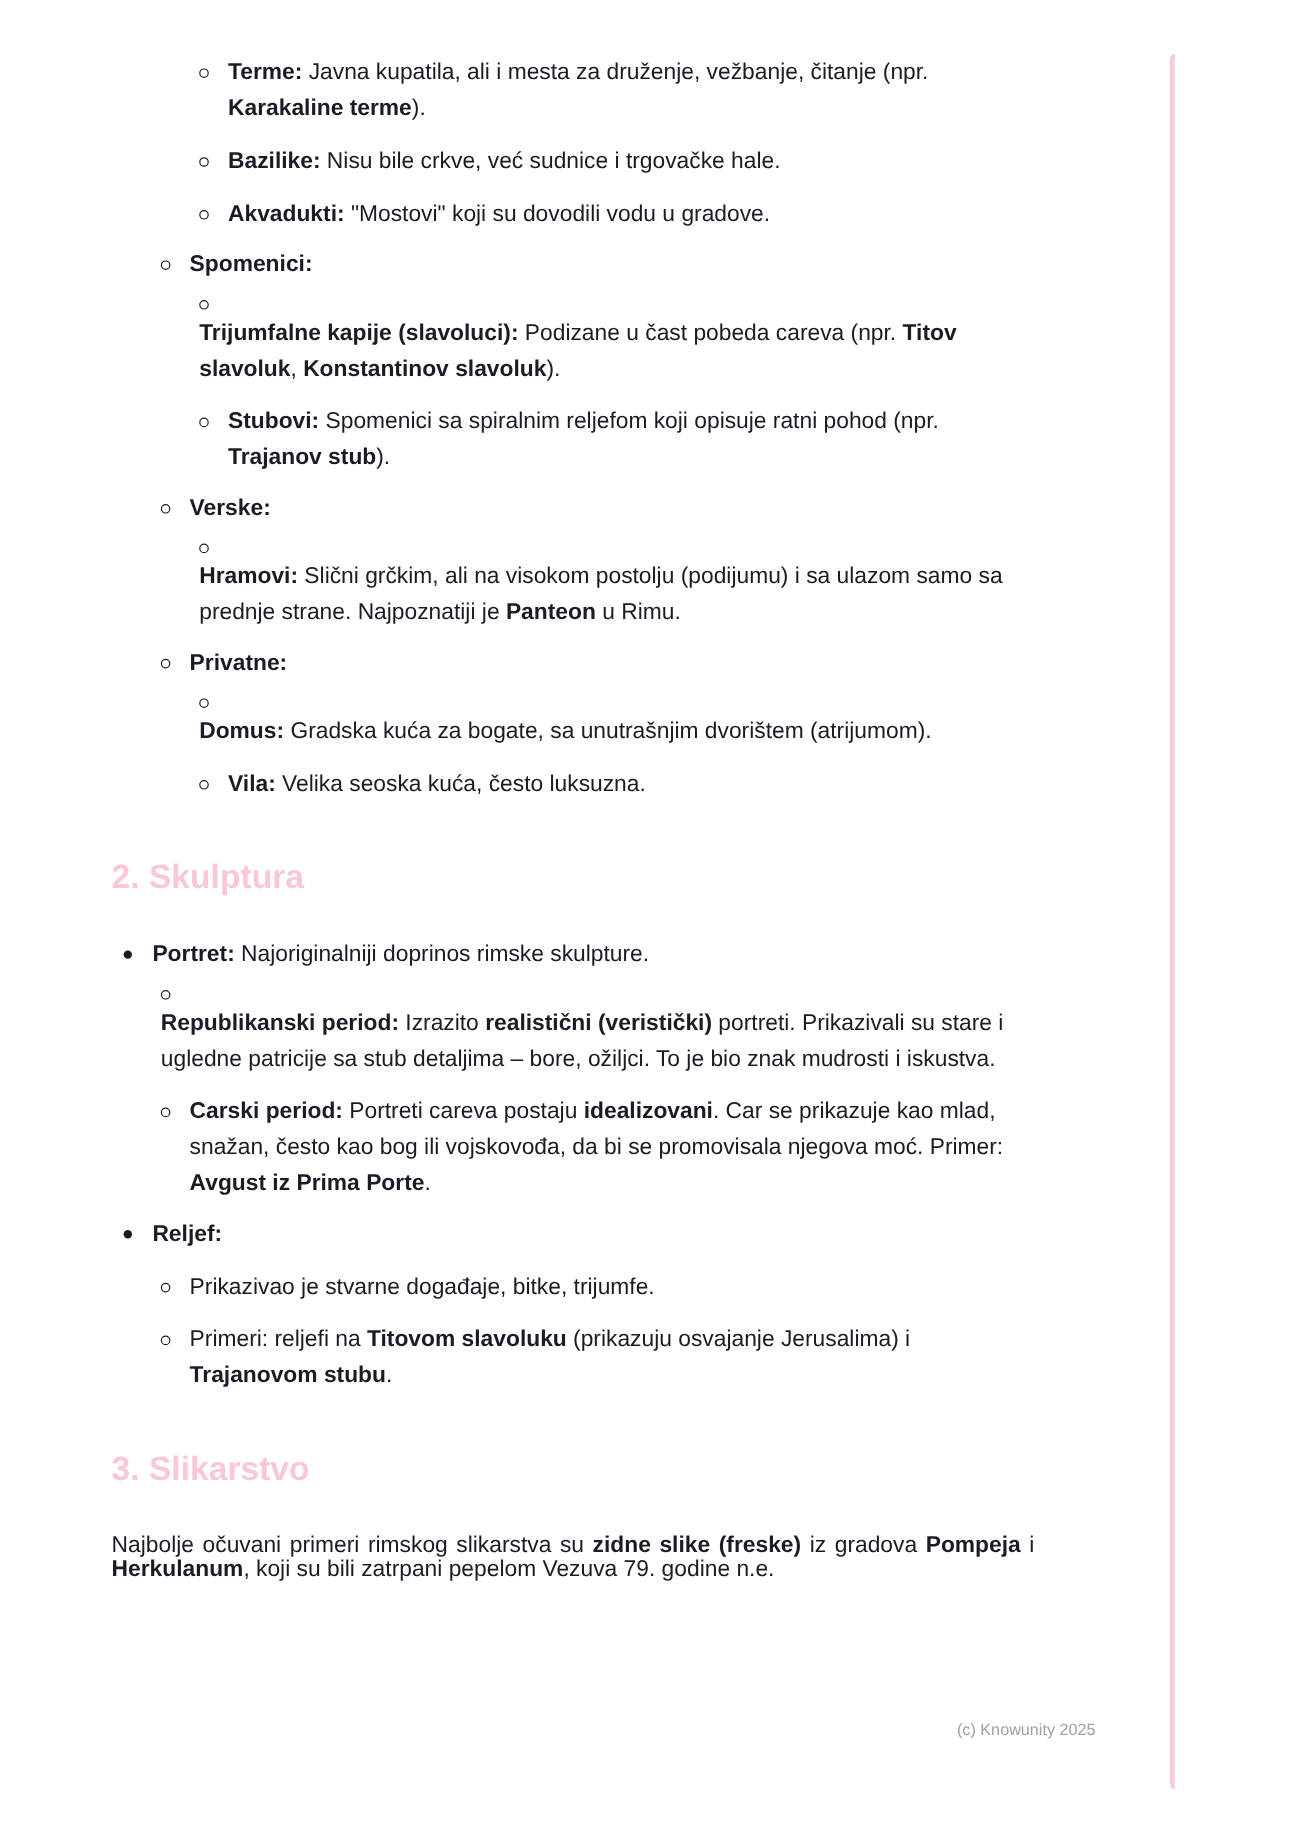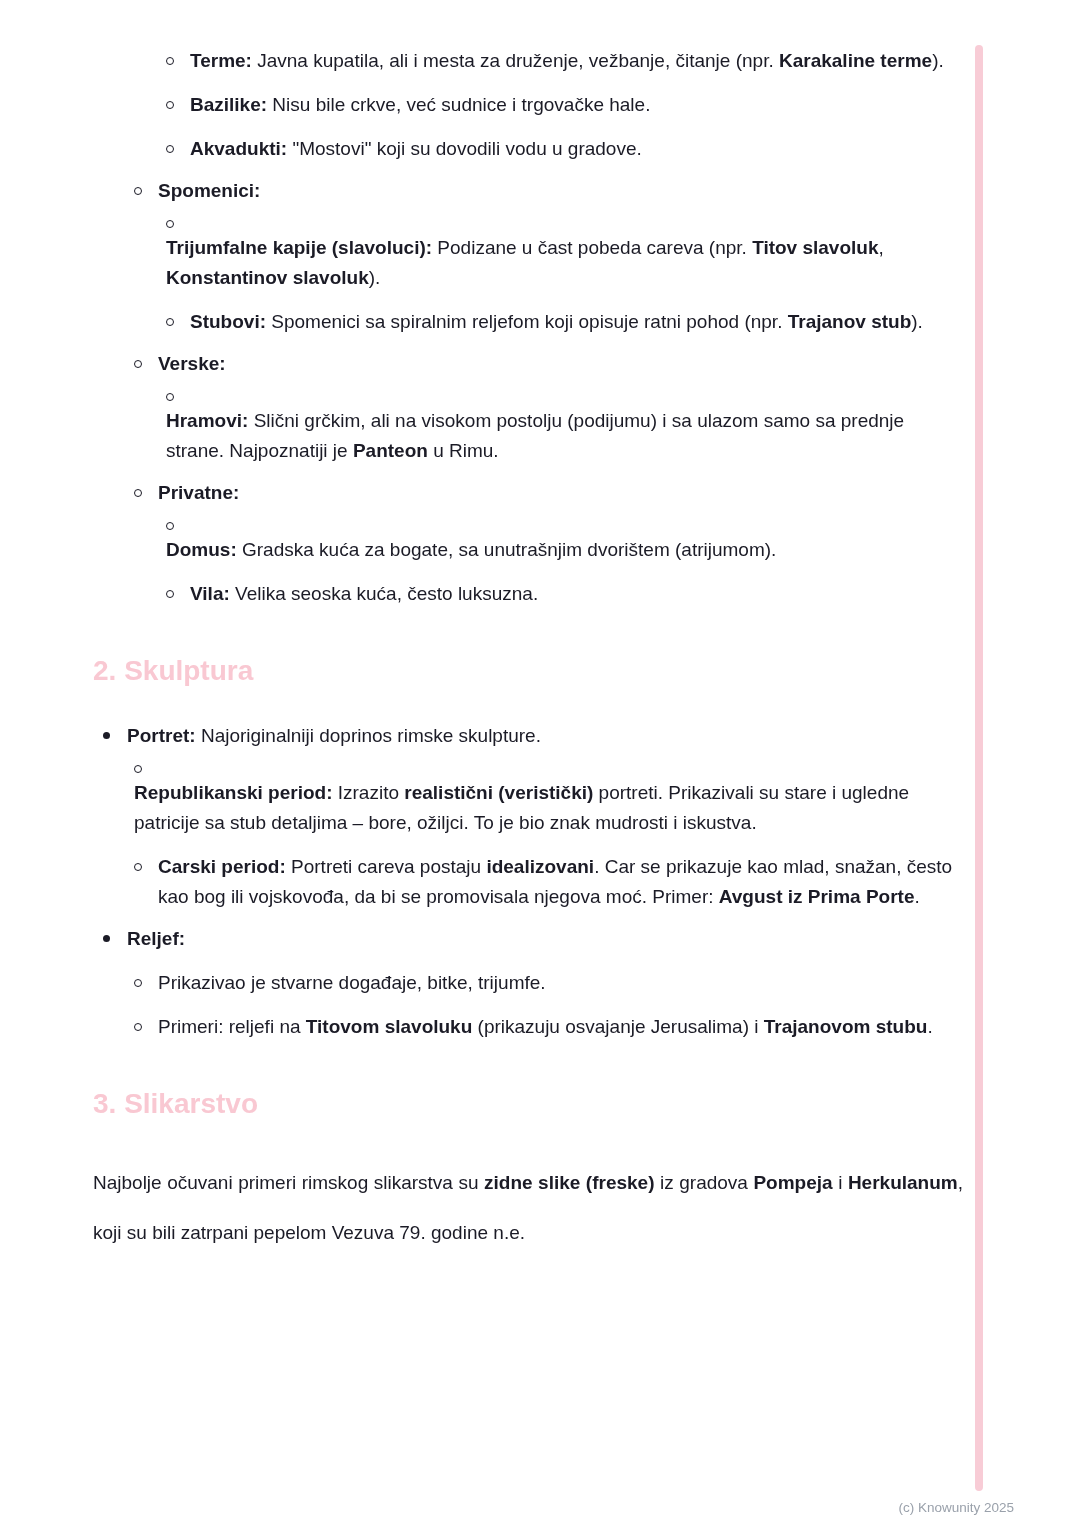--- a/index.html
+++ b/index.html
@@ -3,21 +3,21 @@
 <meta charset="utf-8">
 <style>
   * { margin:0; padding:0; box-sizing:border-box; }
   html,body { background:#ffffff; }
   body {
     width:1080px; min-height:1528px;
     font-family:"Liberation Sans", sans-serif;
     color:var(--text,#1b1b26);
     position:relative;
   }
-  .page { position:relative; width:1080px; min-height:1528px; overflow:hidden; background:var(--bg,#ffffff); }
+  .page { position:relative; width:979px; min-height:1528px; overflow:hidden; background:var(--bg,#ffffff); }
   .content { padding:46px 117px 0 93px; }
 
   .item { display:flex; margin-top:14px; font-size:19px; line-height:30px; }
   .item.first { margin-top:0; }
   .item.tight { margin-top:3px;flex-direction:column; }
   .item.loose { margin-top:12px; }
   .item.l0 { margin-left:10px; }
   .item.l1 { margin-left:41px; }
   .item.l2 { margin-left:73px; }
 
@@ -28,29 +28,29 @@
 
   .txt { flex:1; }
   .b { font-weight:700; }
 
   h2.heading {
     font-size:28px; font-weight:700;
     color:var(--accent,#f9c8d2);
     margin:46px 0 34px;
   }
 
-  .para { font-size:19px; line-height:50px; text-align:justify; margin-top:38px; }
+  .para { font-size:19px; line-height:20px; text-align:justify; margin-top:38px; }
 
   .edge-bar {
     position:absolute; left:975px; top:45px; width:8px; height:1446px;
     background:var(--edgebar,#f8ccd6); border-radius:4px; z-index:1;
   }
 
   .footer {
-    position:absolute; top:1500px; right:66px;
+    position:absolute; top:1434px; right:66px;
     font-size:13.5px; color:var(--footer,#9aa1ab);
     z-index:2; white-space:nowrap;
   }
 </style>
 </head>
 <body>
 
 <div class="page">
   <div class="content">
       <div class="item l2 first">

